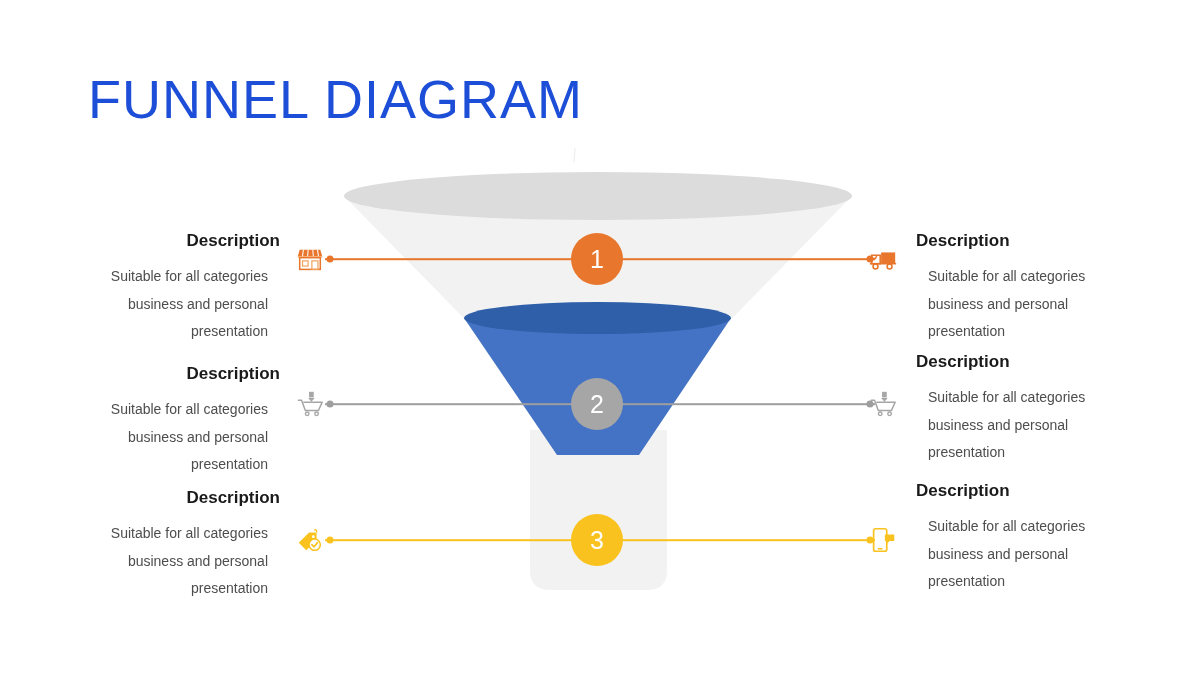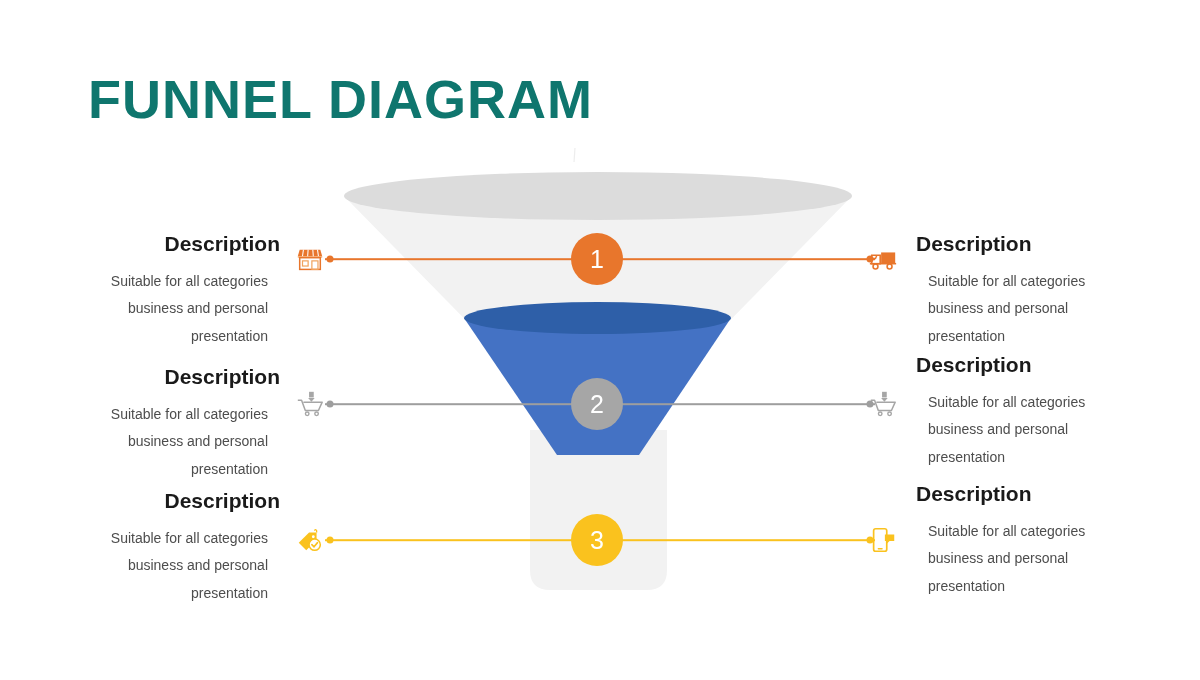--- a/index.html
+++ b/index.html
@@ -15,23 +15,23 @@
     font-family: "Liberation Sans", sans-serif;
     color: #404040;
   }
 
   
   #slide-title {
     position: absolute;
     left: 88px;
     top: 70px;
     font-size: 54px;
-    font-weight: 700;
+    font-weight: 400;
     letter-spacing: 1px;
-    color: #0f766e;
+    color: #1d4ed8;
     white-space: nowrap;
     line-height: 1.1;
   }
 
   
   #funnel-graphic {
     position: absolute;
     left: 0;
     top: 0;
     width: 1200px;
@@ -100,21 +100,21 @@
 
   
   .text-block {
     position: absolute;
     width: 200px;
   }
   .text-block.left-text  { left: 80px;  text-align: right; }
   .text-block.right-text { left: 916px; text-align: left; }
 
   .desc-title {
-    font-size: 21px;
+    font-size: 17px;
     font-weight: bold;
     color: #1a1a1a;
     margin: 0 0 5px 0;
     line-height: 1.2;
   }
   .desc-body {
     font-size: 14px;
     font-weight: 400;
     color: #4d4d4d;
     margin: 12px;

